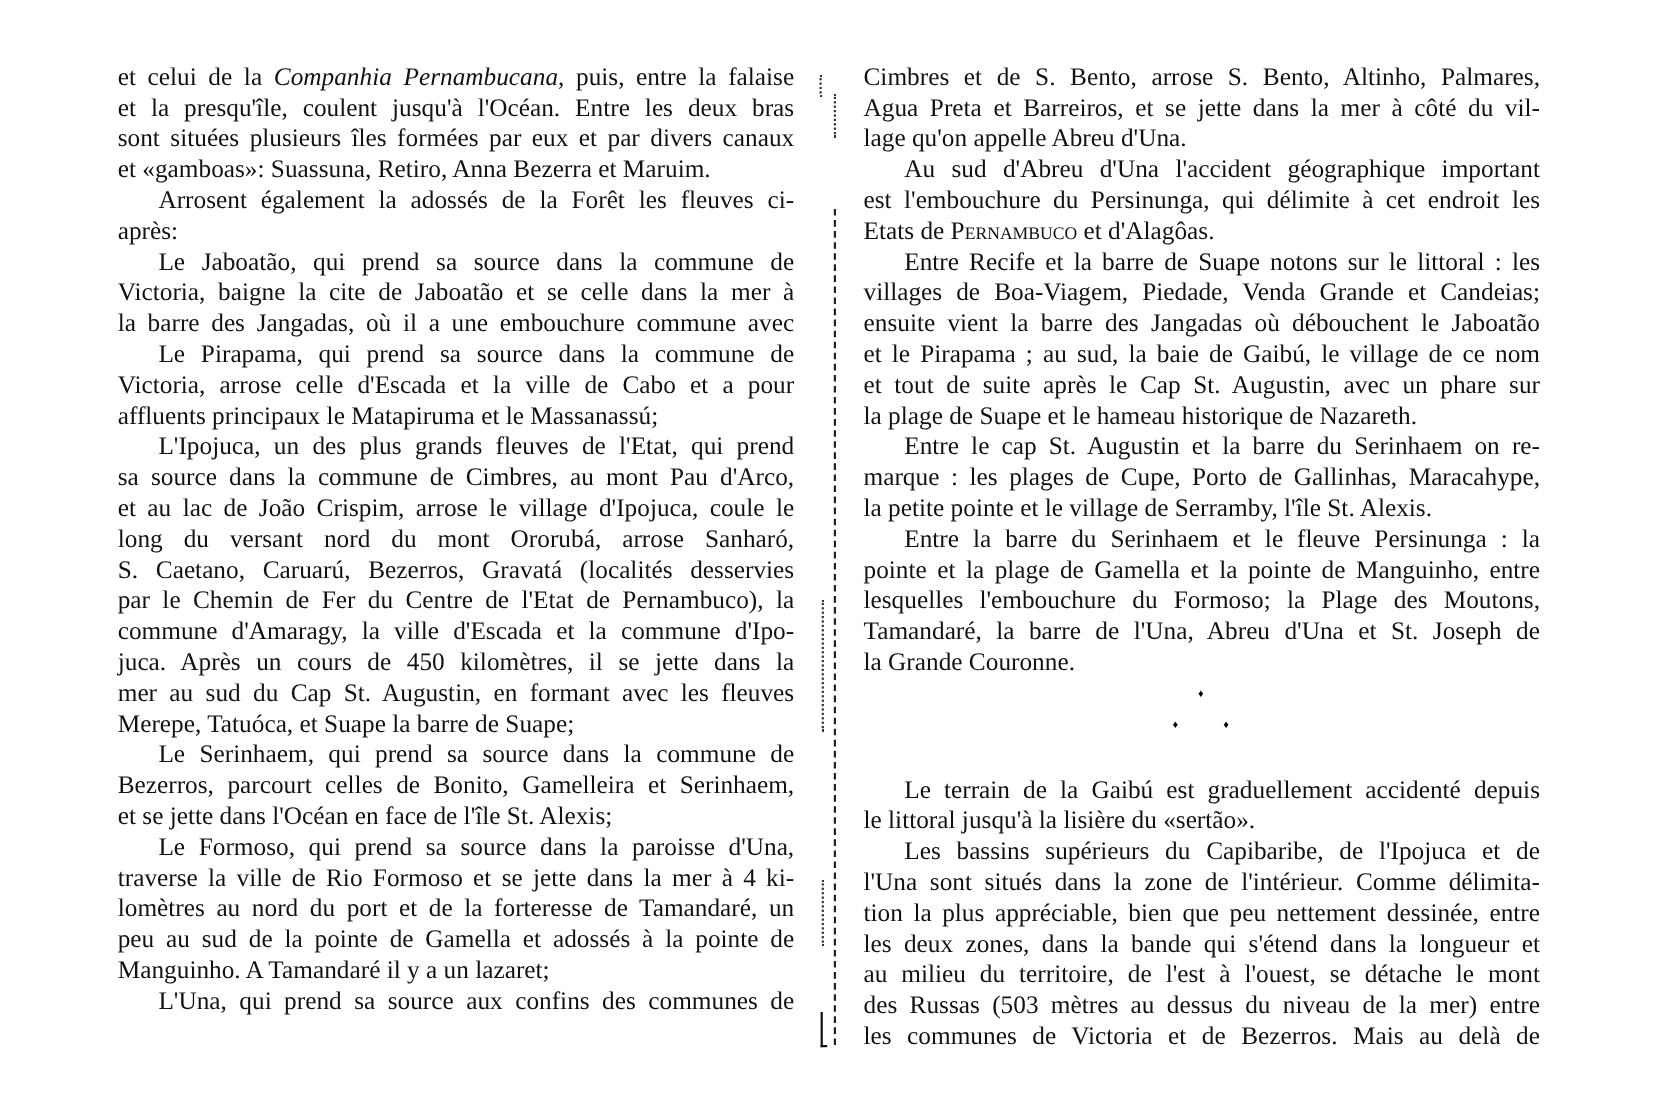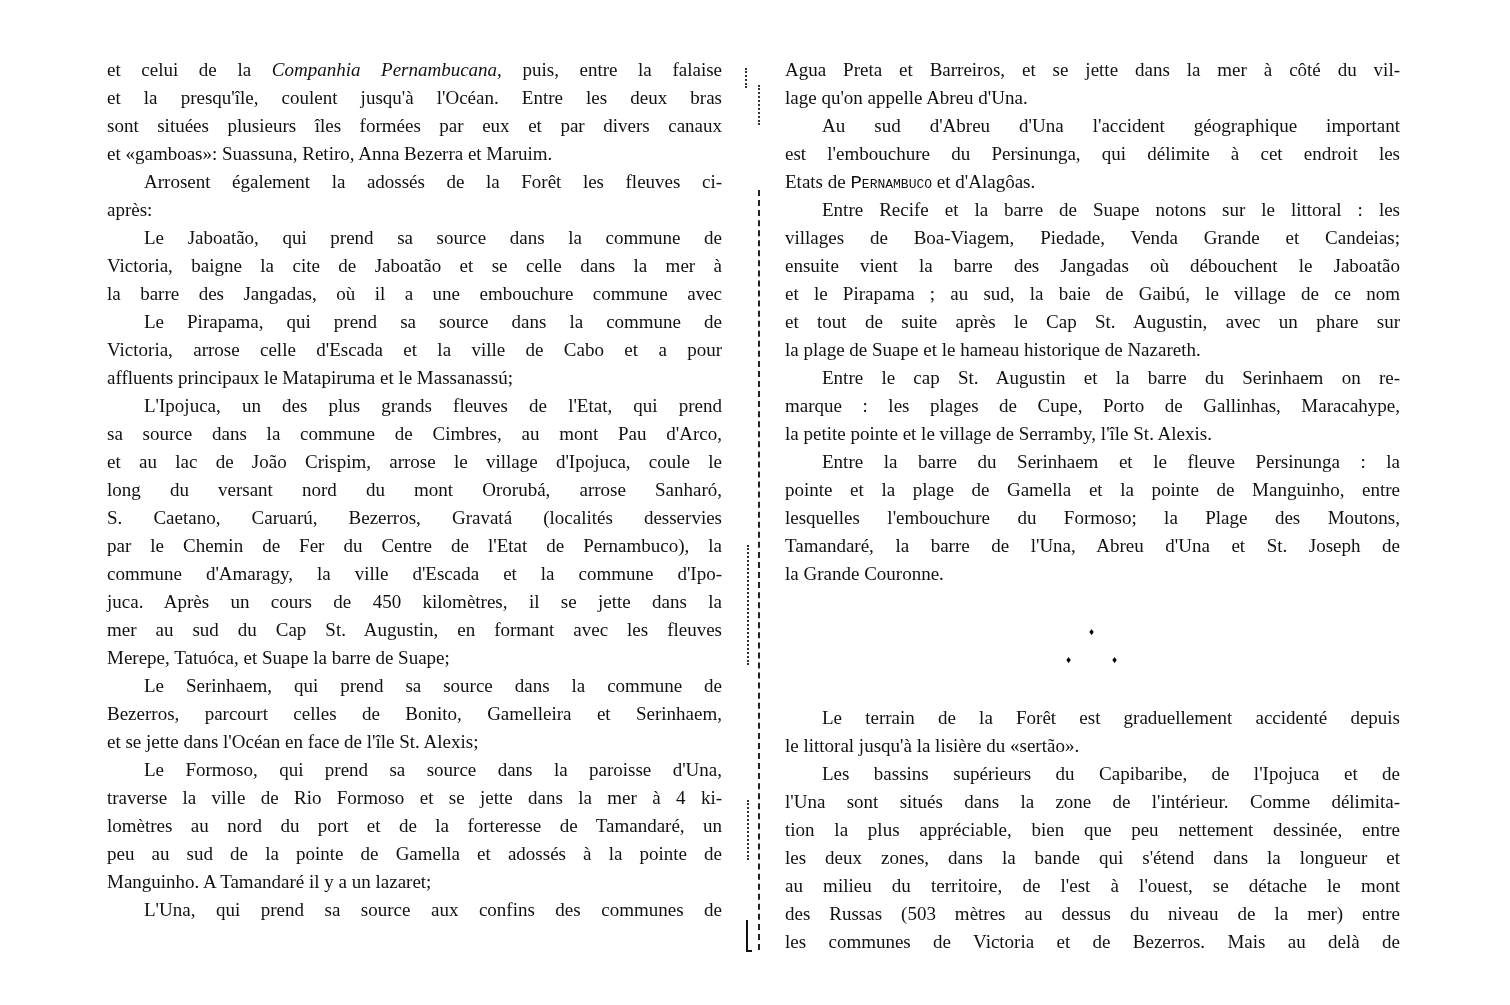--- a/index.html
+++ b/index.html
@@ -1,25 +1,25 @@
 <!DOCTYPE html>
 <html><head>
 <meta charset="utf-8">
 <style>
   html, body { margin: 0; padding: 0; background: #ffffff; }
   body { width: 1510px; height: 1005px; position: relative; overflow: hidden;
          font-family: "Liberation Serif", "DejaVu Serif", serif; color: #111; }
-  .col { position: absolute; top: 56px; font-size: 19px; line-height: 28px; }
+  .col { position: absolute; top: 56px; font-size: 23px; line-height: 28px; }
   .col-left { left: 107px; width: 615px; }
   .col-right { left: 785px; width: 615px; }
   .line { display: block; white-space: nowrap; text-align: justify; text-align-last: justify; height: 28px; }
   .line.last { text-align-last: left; }
   .line.indent { padding-left: 37px; }
   .ital { font-style: italic; }
-  .sc { font-variant: small-caps; font-family: Liberation Mono, monospace; }
+  .sc { font-variant: small-caps; }
   .gutter { position: absolute; top: 60px; width: 0; border-left: 2px dotted #333; }
   .g1 { left: 745px; height: 20px; top: 68px; }
   .g2 { left: 758px; top: 85px; height: 40px; }
   .g3 { left: 758px; top: 190px; height: 760px; border-left: 2px dashed #222; }
   .g4 { left: 747px; top: 545px; height: 120px; }
   .g5 { left: 747px; top: 800px; height: 60px; }
   .bracket { position: absolute; left: 746px; top: 920px; width: 4px; height: 30px; border-left: 2px solid #111; border-bottom: 2px solid #111; }
   .ornament { position: absolute; font-size: 10px; color: #000; }
   .o1 { left: 1089px; top: 626px; }
   .o2 { left: 1066px; top: 654px; }
@@ -55,20 +55,21 @@
     <span class="line">Bezerros, parcourt celles de Bonito, Gamelleira et Serinhaem,</span>
     <span class="line last">et se jette dans l'Océan en face de l'île St. Alexis;</span>
     <span class="line indent">Le Formoso, qui prend sa source dans la paroisse d'Una,</span>
     <span class="line">traverse la ville de Rio Formoso et se jette dans la mer à 4 ki-</span>
     <span class="line">lomètres au nord du port et de la forteresse de Tamandaré, un</span>
     <span class="line">peu au sud de la pointe de Gamella et adossés à la pointe de</span>
     <span class="line last">Manguinho. A Tamandaré il y a un lazaret;</span>
     <span class="line indent">L'Una, qui prend sa source aux confins des communes de</span>
   </div>
 <div class="col col-right" id="right-col">
+    <span class="line">Cimbres et de S. Bento, arrose S. Bento, Altinho, Palmares,</span>
     <span class="line">Agua Preta et Barreiros, et se jette dans la mer à côté du vil-</span>
     <span class="line last">lage qu'on appelle Abreu d'Una.</span>
     <span class="line indent">Au sud d'Abreu d'Una l'accident géographique important</span>
     <span class="line">est l'embouchure du Persinunga, qui délimite à cet endroit les</span>
     <span class="line last"><span>Etats de </span><span class="sc">Pernambuco</span><span> et d'Alagôas.</span></span>
     <span class="line indent">Entre Recife et la barre de Suape notons sur le littoral : les</span>
     <span class="line">villages de Boa-Viagem, Piedade, Venda Grande et Candeias;</span>
     <span class="line">ensuite vient la barre des Jangadas où débouchent le Jaboatão</span>
     <span class="line">et le Pirapama ; au sud, la baie de Gaibú, le village de ce nom</span>
     <span class="line">et tout de suite après le Cap St. Augustin, avec un phare sur</span>
@@ -76,21 +77,21 @@
     <span class="line indent">Entre le cap St. Augustin et la barre du Serinhaem on re-</span>
     <span class="line">marque : les plages de Cupe, Porto de Gallinhas, Maracahype,</span>
     <span class="line last">la petite pointe et le village de Serramby, l'île St. Alexis.</span>
     <span class="line indent">Entre la barre du Serinhaem et le fleuve Persinunga : la</span>
     <span class="line">pointe et la plage de Gamella et la pointe de Manguinho, entre</span>
     <span class="line">lesquelles l'embouchure du Formoso; la Plage des Moutons,</span>
     <span class="line">Tamandaré, la barre de l'Una, Abreu d'Una et St. Joseph de</span>
     <span class="line last">la Grande Couronne.</span>
   </div>
 <div class="col col-right" id="right-col-2" style="top:704px;">
-    <span class="line indent">Le terrain de la Forêt est graduellement accidenté depuis</span>
+    <span class="line indent">Le terrain de la Gaibú est graduellement accidenté depuis</span>
     <span class="line last">le littoral jusqu'à la lisière du «sertão».</span>
     <span class="line indent">Les bassins supérieurs du Capibaribe, de l'Ipojuca et de</span>
     <span class="line">l'Una sont situés dans la zone de l'intérieur. Comme délimita-</span>
     <span class="line">tion la plus appréciable, bien que peu nettement dessinée, entre</span>
     <span class="line">les deux zones, dans la bande qui s'étend dans la longueur et</span>
     <span class="line">au milieu du territoire, de l'est à l'ouest, se détache le mont</span>
     <span class="line">des Russas (503 mètres au dessus du niveau de la mer) entre</span>
     <span class="line">les communes de Victoria et de Bezerros. Mais au delà de</span>
   </div>
 

